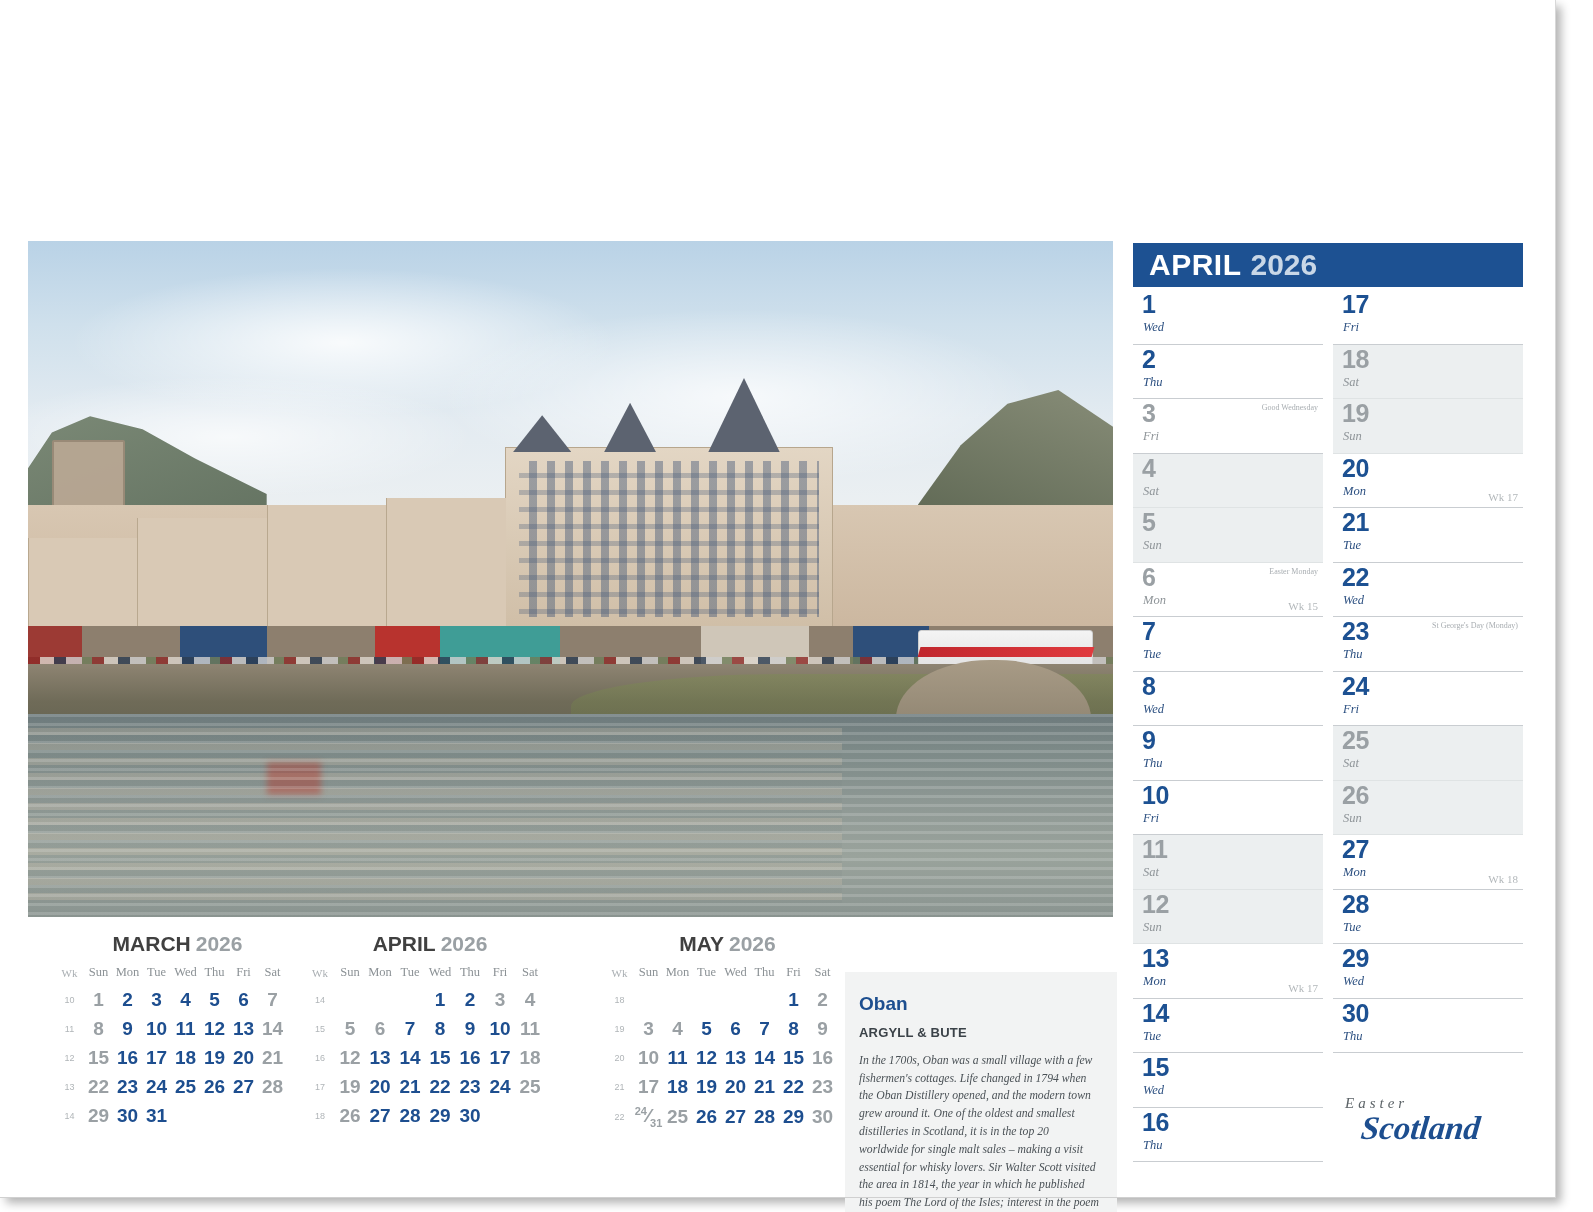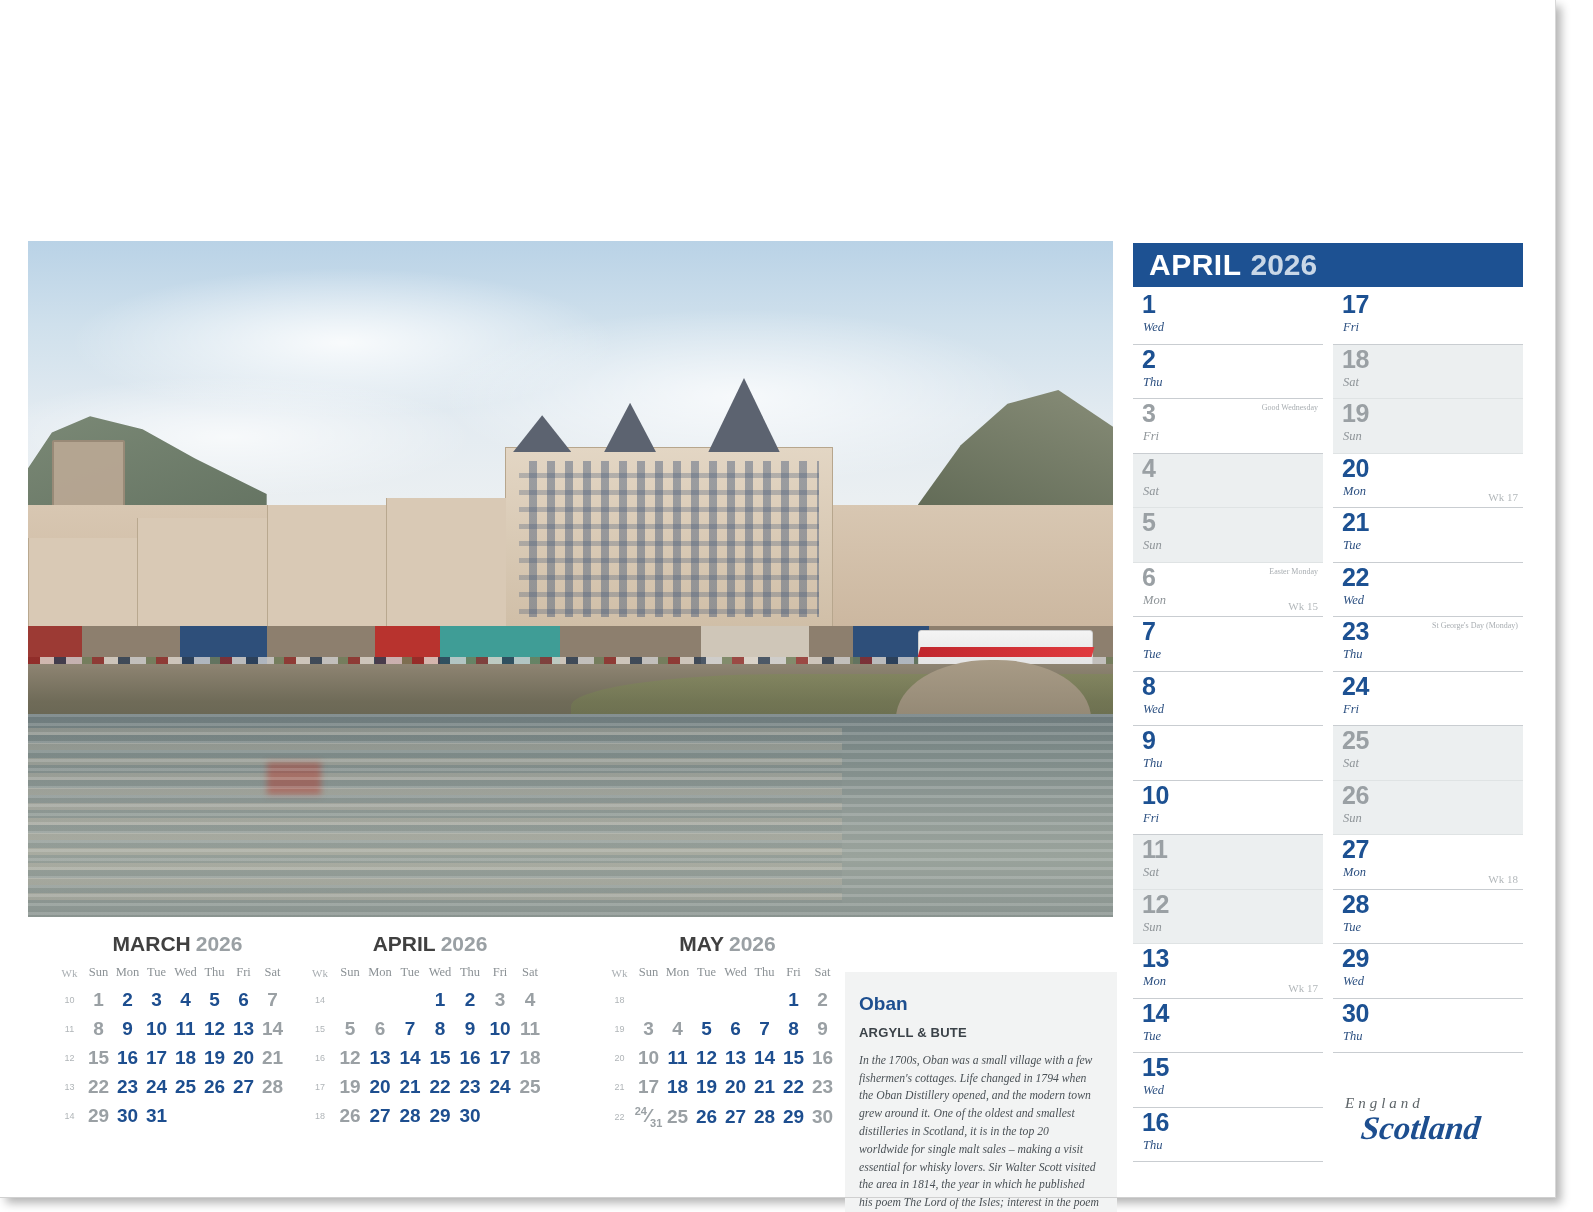--- a/index.html
+++ b/index.html
@@ -353,21 +353,21 @@
           <span class="dname">Wed</span>
         </div>
         <div class="day-row">
           <span class="dnum">30</span>
           <span class="dname">Thu</span>
         </div>
       </div>
   </div>
 
   <div id="logo">
-    <span class="explore">England</span>
+    <span class="explore">Easter</span>
     <span class="scotland">Scotland</span>
   </div>
 
   <div class="mini" id="mini-march">
       <div class="title"><span class="m">MARCH</span><span class="y">2026</span></div>
       <table class="mg">
         <thead>
           <tr>
             <th class="wkh">Wk</th>
             <th>Sun</th>

